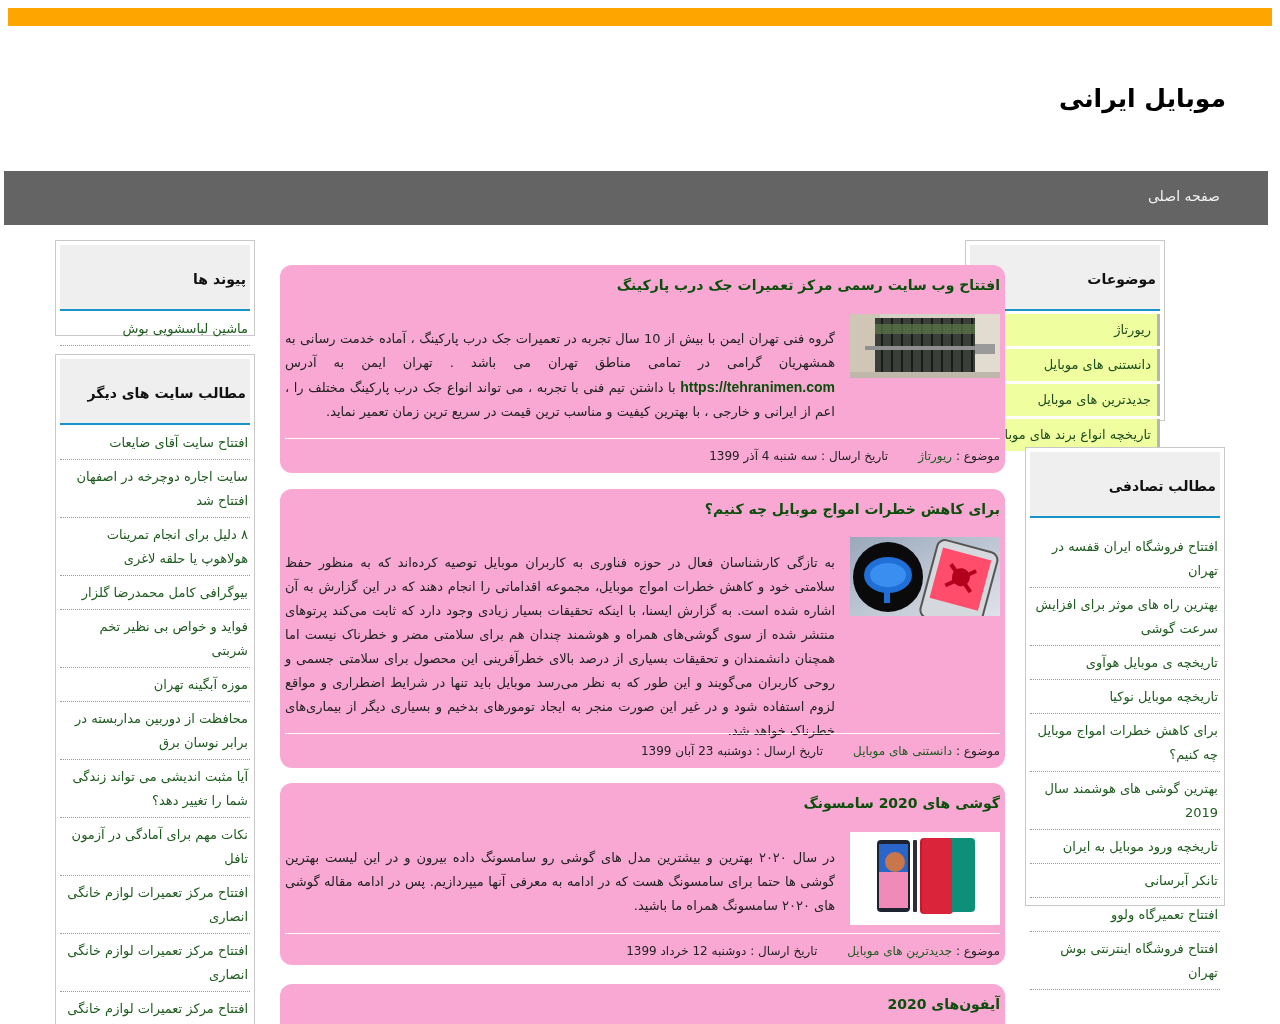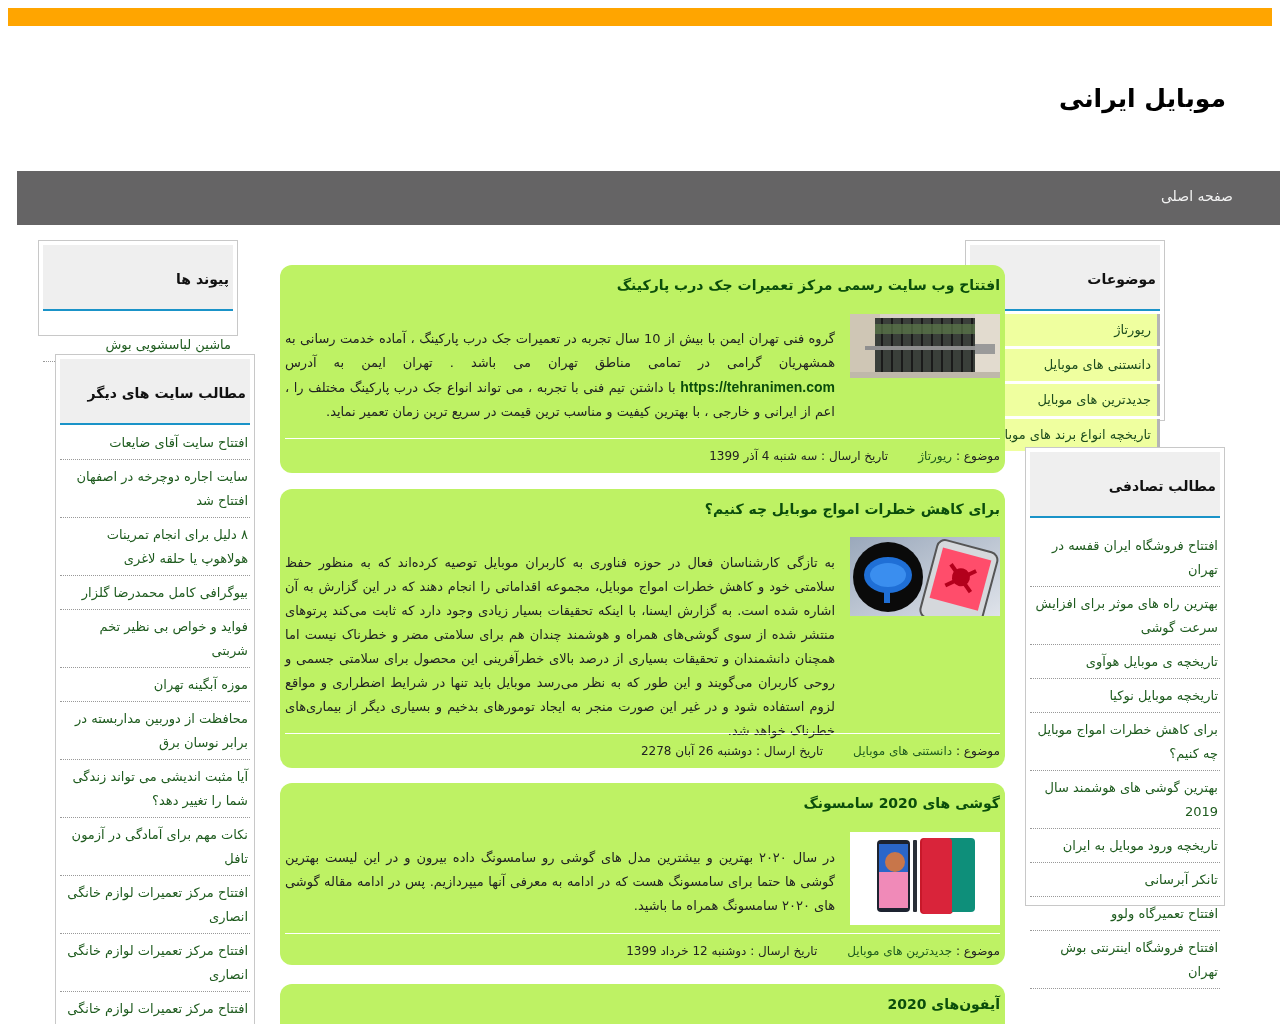--- a/index.html
+++ b/index.html
@@ -3,38 +3,38 @@
 <meta charset="utf-8">
 <style>
   * { box-sizing: border-box; margin: 0; padding: 0; }
   html, body { width: 1280px; height: 1024px; overflow: hidden; background: #ffffff; }
   body { font-family: "DejaVu Sans", sans-serif; direction: rtl; color: #222; position: relative; }
 
   .top-bar { position: absolute; left: 8px; top: 8px; width: 1264px; height: 18px; background: #ffa500; }
 
   .site-title { position: absolute; right: 54px; top: 84px; font-size: 25px; font-weight: bold; color: #000; font-family: "DejaVu Sans", sans-serif; text-align: center; }
 
-  .nav-bar { position: absolute; left: 17px; top: 171px; width: 1264px; height: 54px; background: #656465; }
+  .nav-bar { position: absolute; left: 4px; top: 171px; width: 1264px; height: 54px; background: #656465; }
   .nav-item { position: absolute; right: 48px; top: 17px; font-size: 14px; color: #f2f2f2; text-decoration: none; }
 
   
   .rbox { position: absolute; border: 1px solid #c8c8c8; background: #fff; padding: 4px; }
   .box-head { background: #efefef; border-bottom: 2px solid #1a93c8; height: 66px; position: relative; }
   .box-head span { position: absolute; right: 4px; top: 26px; font-size: 14px; font-weight: bold; color: #111; }
 
   .cat-list { list-style: none; }
   .cat-item { background: #efff9f; border-right: 3px solid #b5b5b5; height: 32px; margin-top: 3px; position: relative; }
   .cat-item a { position: absolute; right: 6px; top: 8px; font-size: 13px; color: #1d4d1d; text-decoration: none; }
 
   .link-list { list-style: none; }
   .link-item { border-bottom: 1px dotted #999; padding: 5px 2px 4px 2px; font-size: 13px; line-height: 24px; color: #1e5b1e; }
   .link-item a { color: #1e5b1e; text-decoration: none; }
 
   
-  .post { position: absolute; left: 280px; width: 725px; background: #bef264; border-radius: 12px; }
+  .post { position: absolute; left: 280px; width: 725px; background: #f9a8d4; border-radius: 12px; }
   .post-title { position: absolute; right: 5px; top: 12px; font-size: 14px; font-weight: bold; color: #0b4d0b; text-decoration: none; }
   .post-thumb { position: absolute; right: 5px; width: 150px; overflow: hidden; }
   .post-body { position: absolute; left: 5px; right: 170px; font-size: 13px; line-height: 24px; color: #222; text-align: justify; }
   .post-body .url { font-weight: bold; color: #0b4d0b; direction: ltr; unicode-bidi: embed; font-family: "Liberation Sans", sans-serif; font-size: 14px; }
   .post-sep { position: absolute; left: 5px; right: 5px; height: 1px; background: #ffffff; }
   .post-meta { position: absolute; right: 5px; font-size: 12px; color: #222; white-space: nowrap; }
   .post-meta .cat { color: #1e5b1e; }
   .post-meta .gap { display: inline-block; width: 30px; }
 </style>
 </head>
@@ -65,39 +65,39 @@
     <li class="cat-item">
         <a>تاریخچه انواع برند های موبایل</a>
       </li>
   </ul>
 </div>
 
 <div class="rbox" style="left:1025px; top:447px; width:200px; height:459px;">
   <div class="box-head">
       <span>مطالب تصادفی</span>
     </div>
-  <ul class="link-list" style="padding-top:11px;">
+  <ul class="link-list" style="padding-top:4px;margin-top:8px;">
     <li class="link-item"><a>افتتاح فروشگاه ایران قفسه در تهران</a></li>
     <li class="link-item"><a>بهترین راه های موثر برای افزایش سرعت گوشی</a></li>
     <li class="link-item"><a>تاریخچه ی موبایل هوآوی</a></li>
     <li class="link-item"><a>تاریخچه موبایل نوکیا</a></li>
     <li class="link-item"><a>برای کاهش خطرات امواج موبایل چه کنیم؟</a></li>
     <li class="link-item"><a>بهترین گوشی های هوشمند سال 2019</a></li>
     <li class="link-item"><a>تاریخچه ورود موبایل به ایران</a></li>
     <li class="link-item"><a>تانکر آبرسانی</a></li>
     <li class="link-item"><a>افتتاح تعمیرگاه ولوو</a></li>
     <li class="link-item"><a>افتتاح فروشگاه اینترنتی بوش تهران</a></li>
   </ul>
 </div>
 
-<div class="rbox" style="left:38px; top:240px; width:200px; height:96px;">
+<div class="rbox" style="left:55px; top:240px; width:200px; height:96px;">
   <div class="box-head">
       <span>پیوند ها</span>
     </div>
-  <ul class="link-list" style="padding-top:17px;">
+  <ul class="link-list" style="padding-top:1px;">
     <li class="link-item"><a>ماشین لباسشویی بوش</a></li>
   </ul>
 </div>
 
 <div class="rbox" style="left:55px; top:354px; width:200px; height:680px;">
   <div class="box-head">
       <span>مطالب سایت های دیگر</span>
     </div>
   <ul class="link-list" style="padding-top:1px;">
     <li class="link-item"><a>افتتاح سایت آقای ضایعات</a></li>
@@ -173,21 +173,21 @@
         <line x1="98" y1="30" x2="124" y2="52" stroke="#b3001c" stroke-width="4"></line>
         <line x1="124" y1="30" x2="98" y2="52" stroke="#b3001c" stroke-width="4"></line>
       </g>
     </svg>
   </div>
   <div class="post-body" style="top:62px;">
     <span>به تازگی کارشناسان فعال در حوزه فناوری به کاربران موبایل توصیه کرده‌اند که به منظور حفظ سلامتی خود و کاهش خطرات امواج موبایل، مجموعه اقداماتی را انجام دهند که در این گزارش به آن اشاره شده است. به گزارش ایسنا، با اینکه تحقیقات بسیار زیادی وجود دارد که ثابت می‌کند پرتوهای منتشر شده از سوی گوشی‌های همراه و هوشمند چندان هم برای سلامتی مضر و خطرناک نیست اما همچنان دانشمندان و تحقیقات بسیاری از درصد بالای خطرآفرینی این محصول برای سلامتی جسمی و روحی کاربران می‌گویند و این طور که به نظر می‌رسد موبایل باید تنها در شرایط اضطراری و مواقع لزوم استفاده شود و در غیر این صورت منجر به ایجاد تومورهای بدخیم و بسیاری دیگر از بیماری‌های خطرناک خواهد شد.</span>
   </div>
   <div class="post-sep" style="top:244px;"></div>
   <div class="post-meta" style="top:255px;">
-    <span>موضوع : </span><a class="cat">دانستنی های موبایل</a><span class="gap"></span><span>تاریخ ارسال : دوشنبه 26 آبان 2278</span>
+    <span>موضوع : </span><a class="cat">دانستنی های موبایل</a><span class="gap"></span><span>تاریخ ارسال : دوشنبه 23 آبان 1399</span>
   </div>
 </div>
 
 <div class="post" style="top:783px; height:182px;">
   <a class="post-title">گوشی های 2020 سامسونگ</a>
   <div class="post-thumb" style="top:49px; height:93px; background:#fff;">
     <svg width="150" height="93" viewBox="0 0 150 93">
       <rect width="150" height="93" fill="#ffffff"></rect>
       <rect x="27" y="8" width="33" height="72" rx="4" fill="#1d2330"></rect>
       <rect x="29" y="12" width="29" height="64" fill="#2a66c9"></rect>

